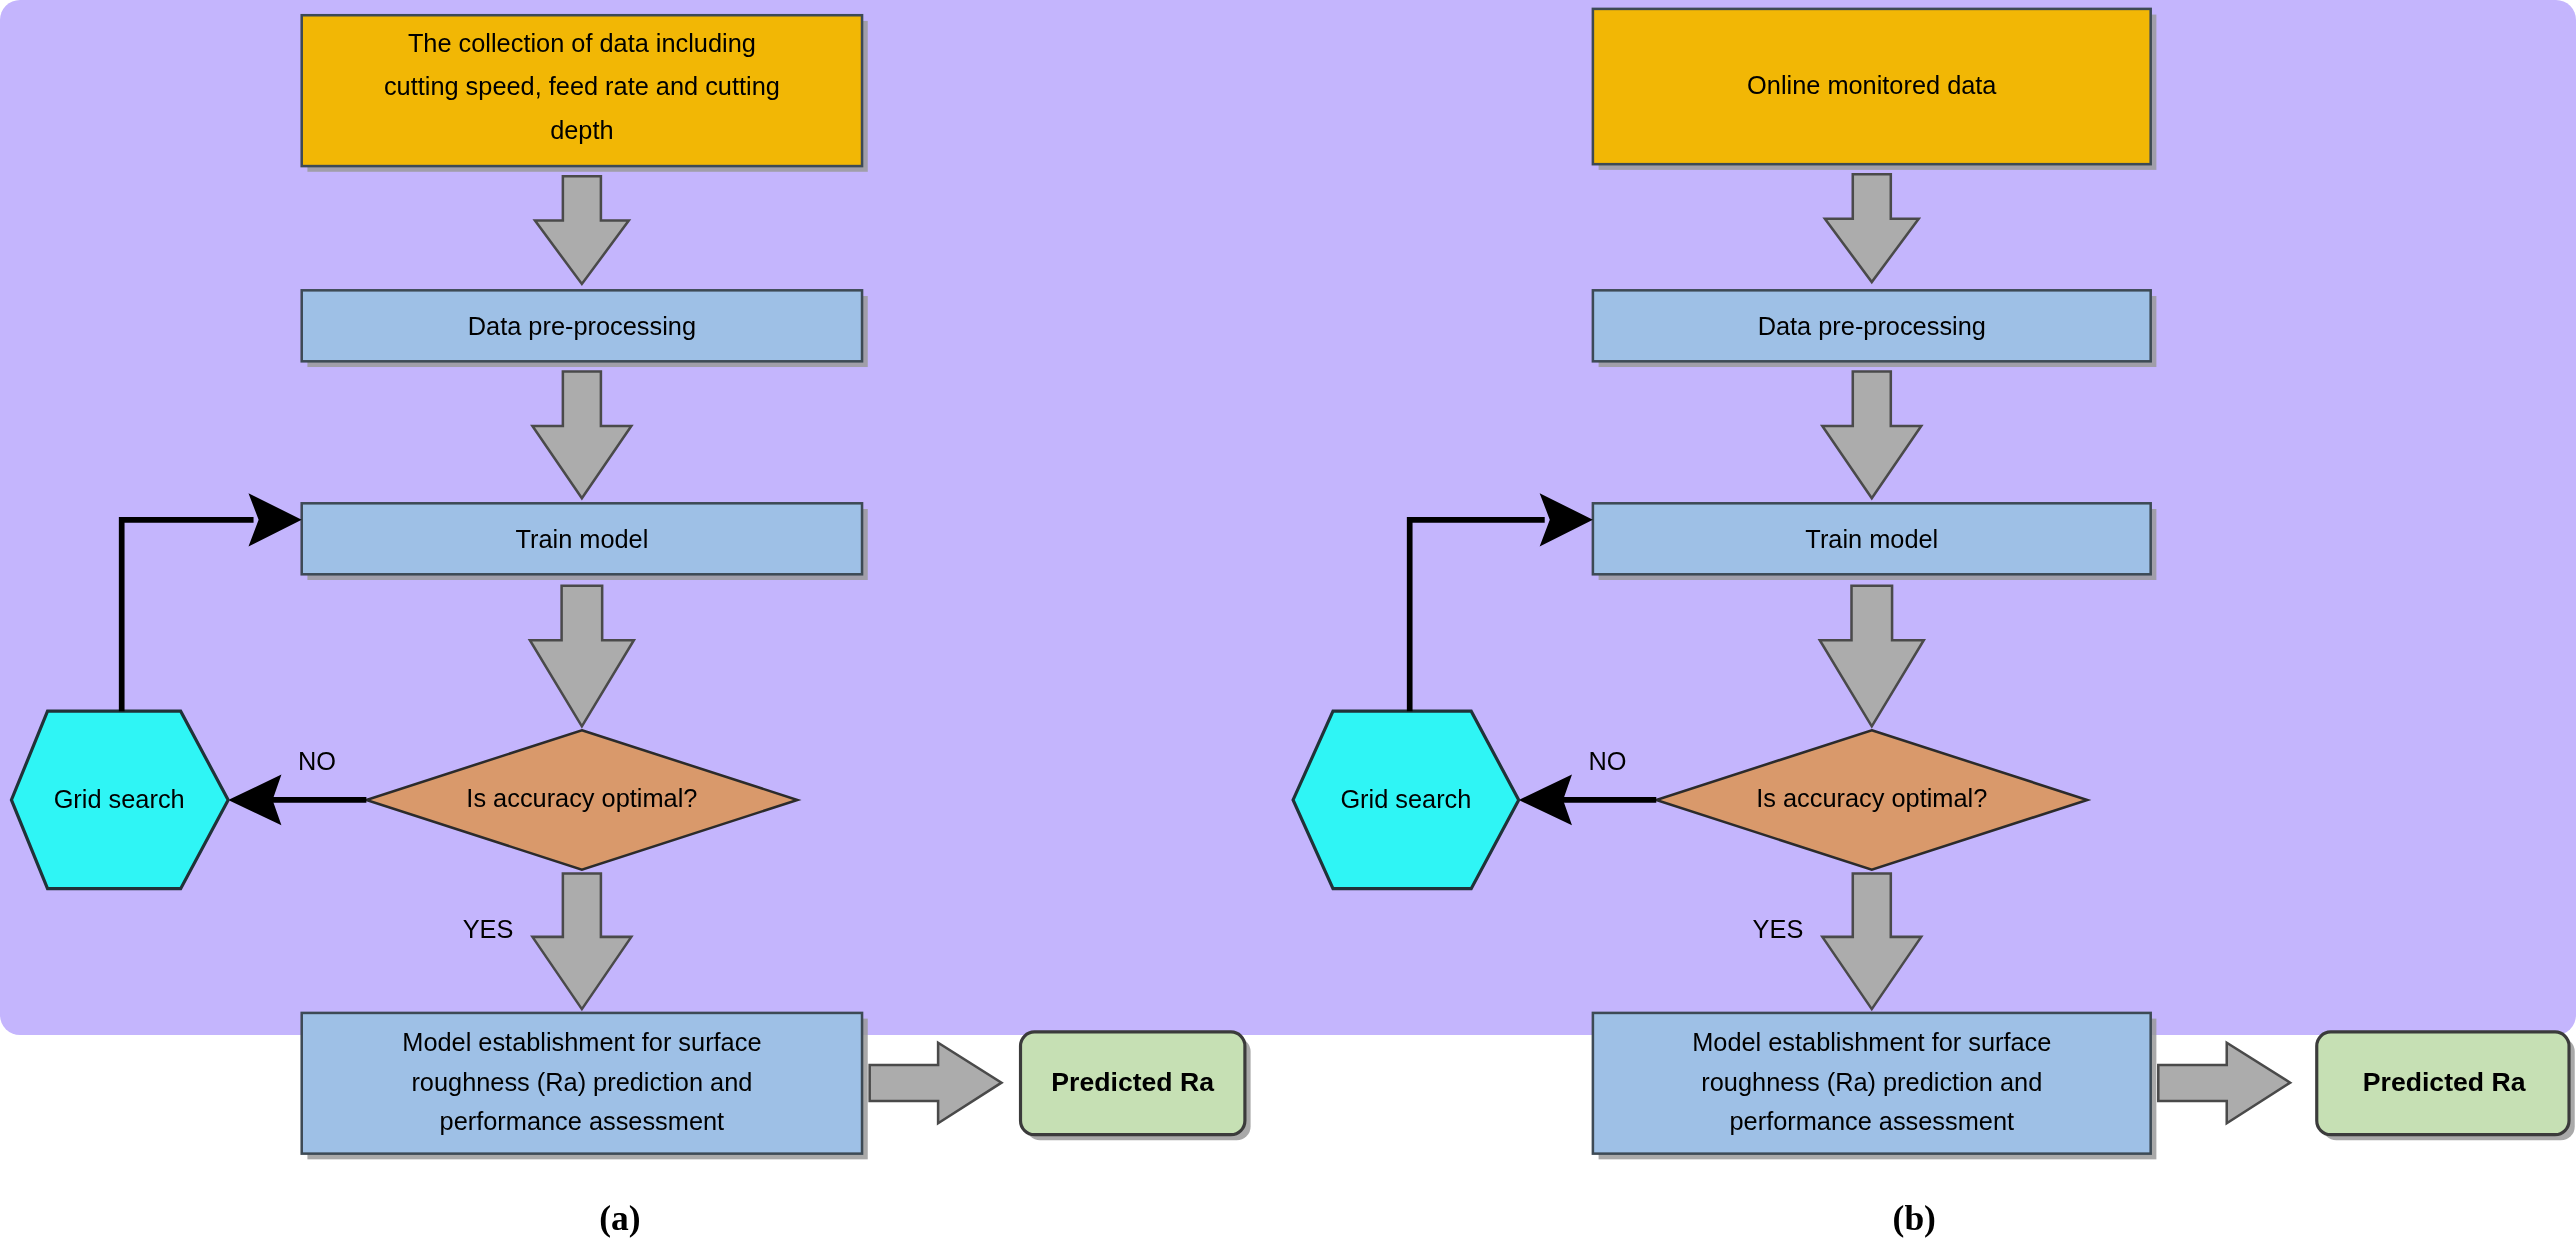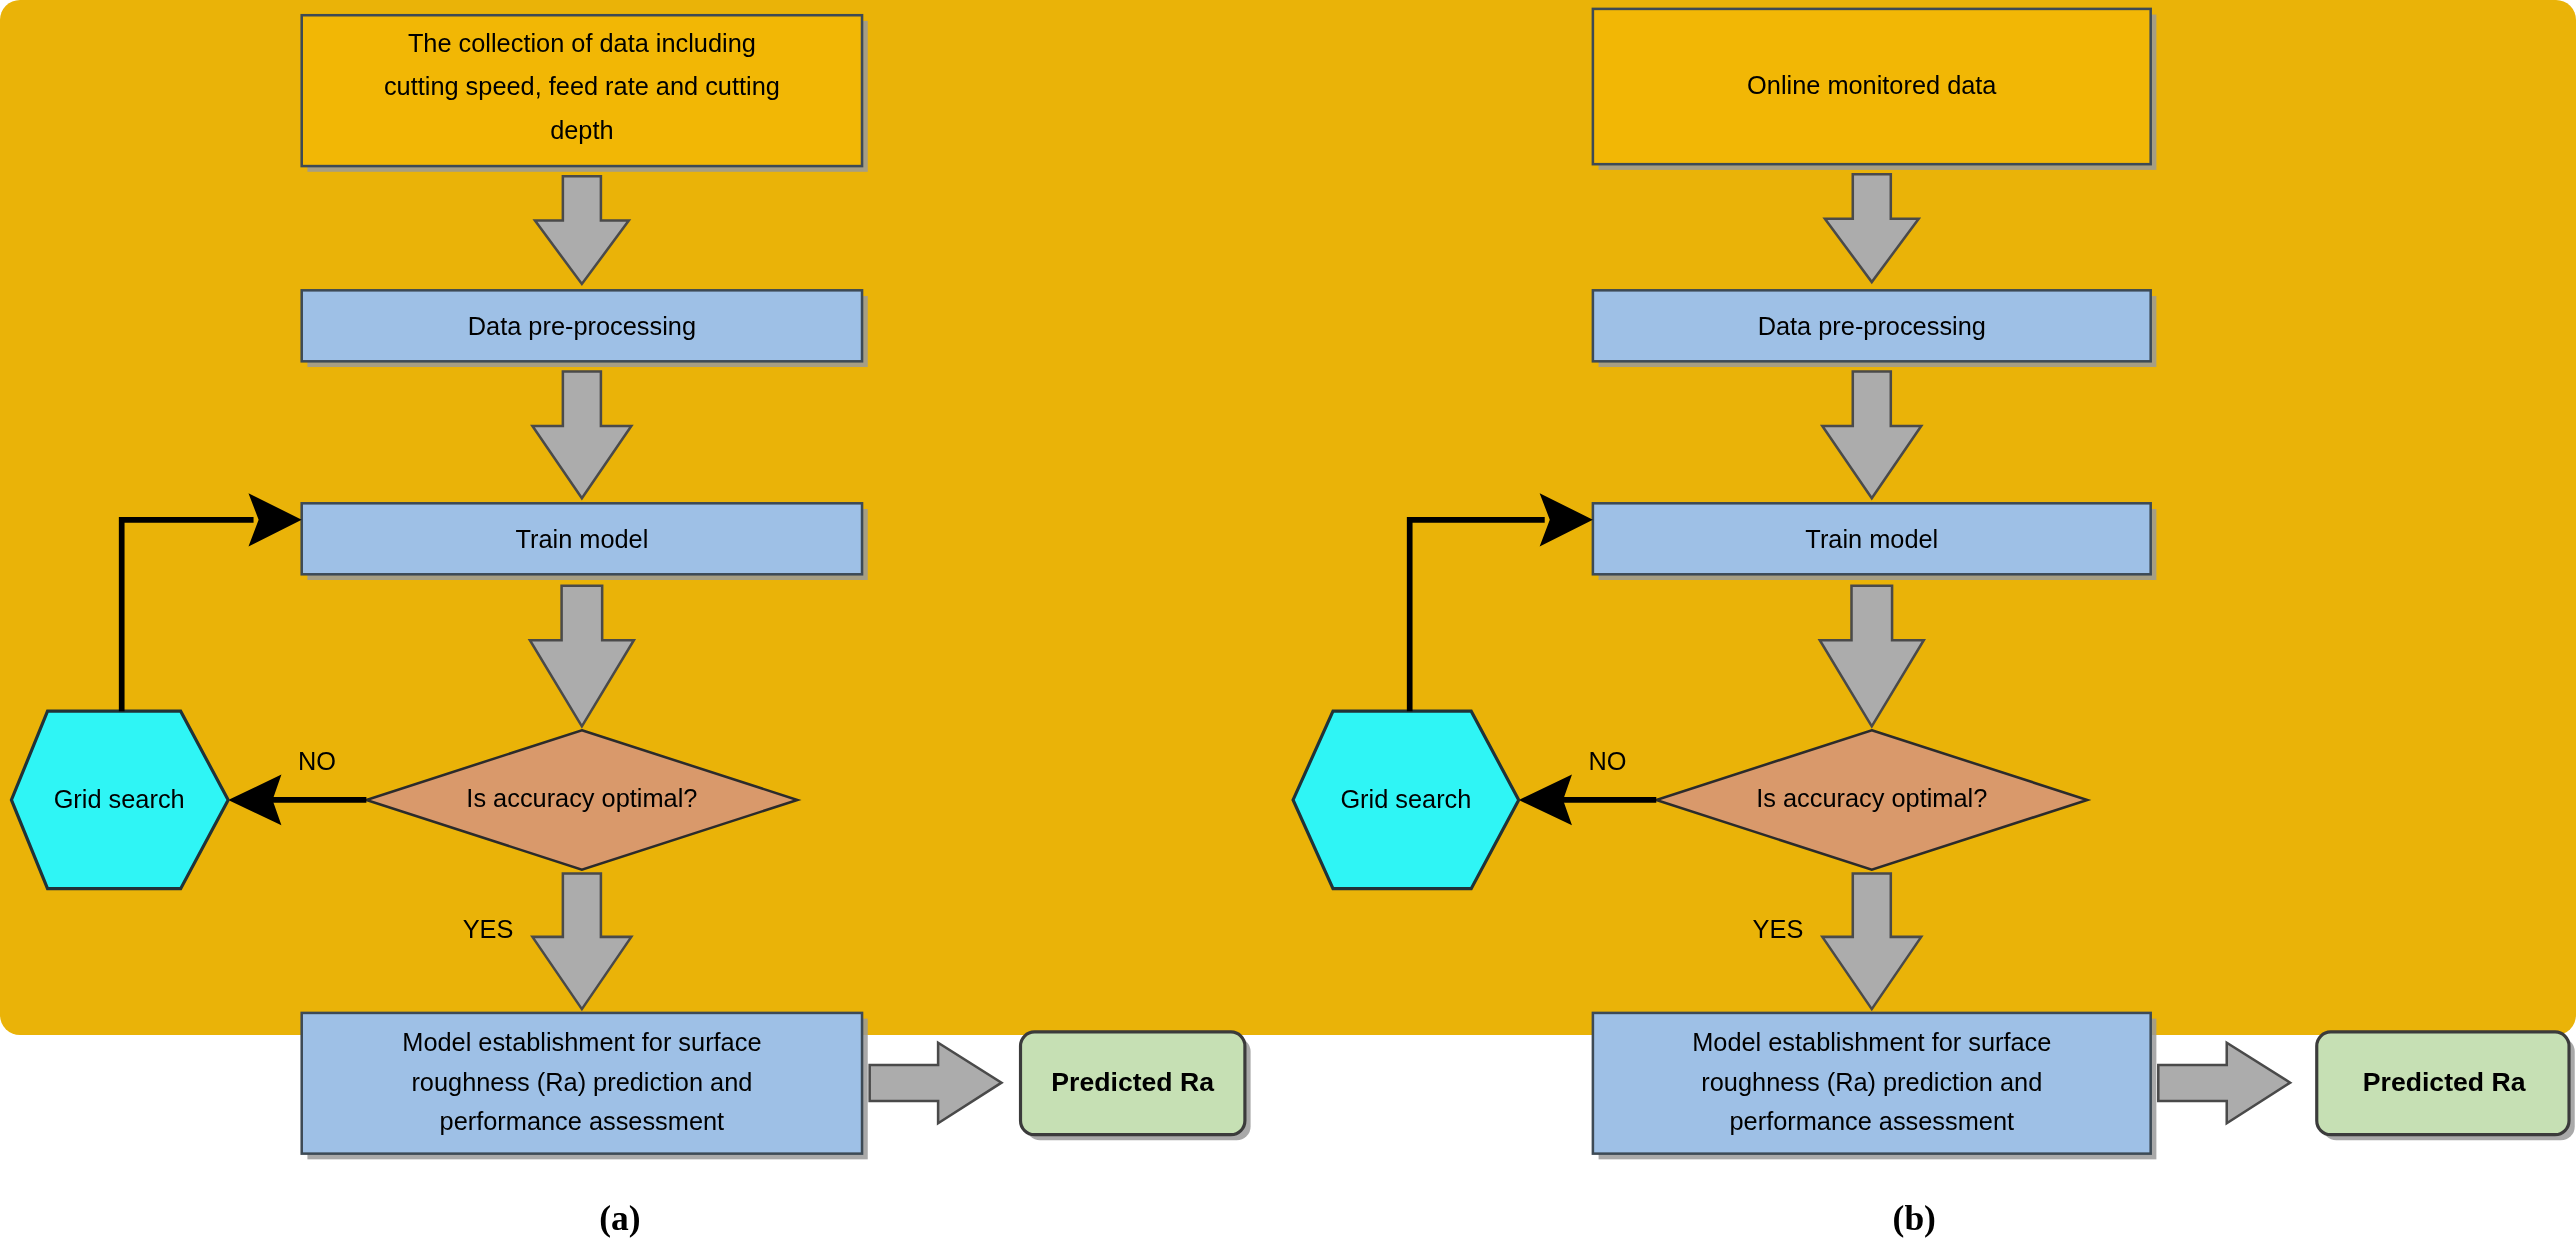--- a/index.html
+++ b/index.html
@@ -11,21 +11,21 @@
     width: 2576px;
     height: 1250px;
     font-family: "Liberation Sans", sans-serif;
     overflow: hidden;
     position: relative;
   }
   #figure-root {
     position: relative;
     width: 2576px;
     height: 1035px;
-    background: #eab308;
+    background: #c4b5fd;
     border-radius: 20px;
   }
   svg.flow-canvas {
     position: absolute;
     top: 0;
     left: 0;
     width: 2576px;
     height: 1250px;
     display: block;
   }

